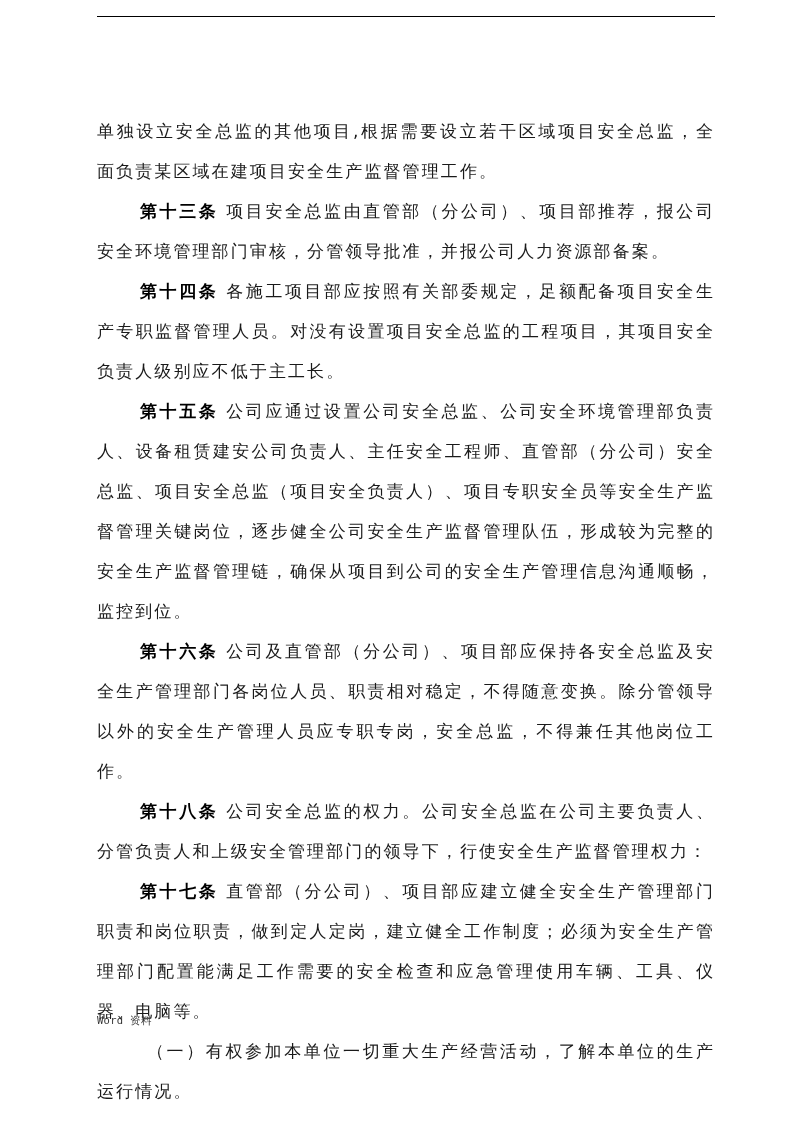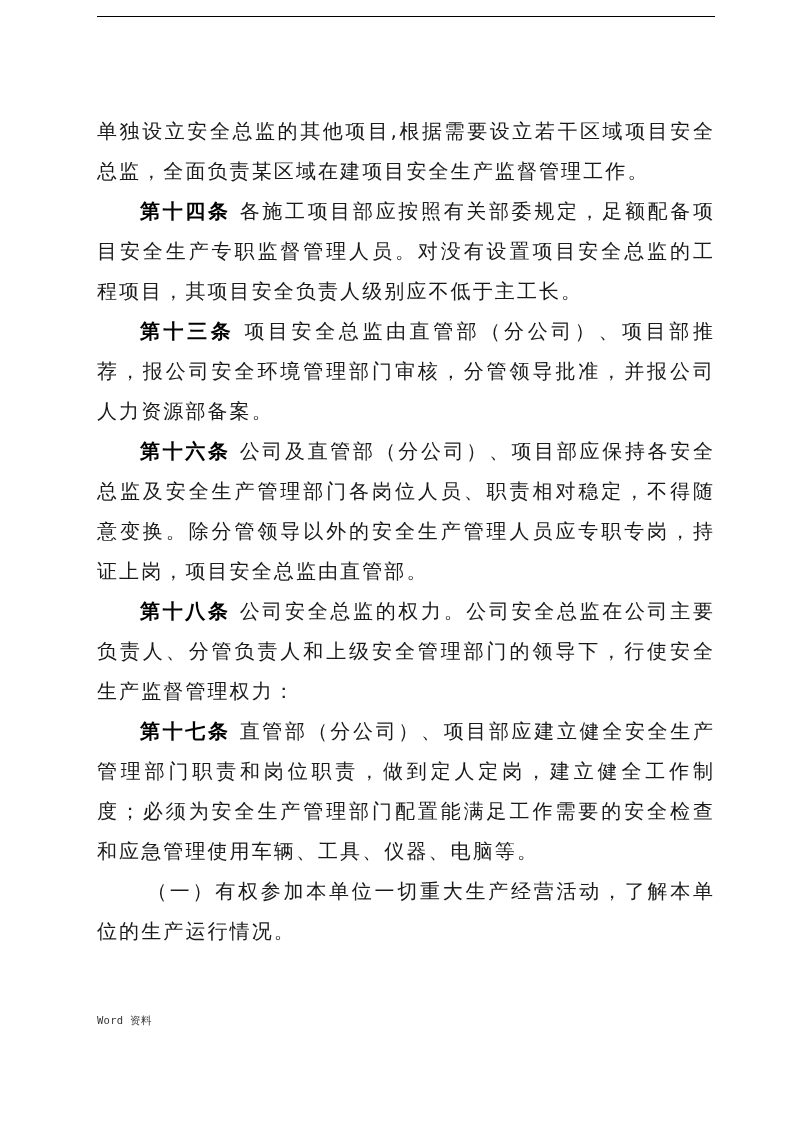--- a/index.html
+++ b/index.html
@@ -24,21 +24,21 @@
     border-top: 1.5px solid #000000;
   }
   .page-body {
     position: absolute;
     left: 97px;
     top: 111px;
     width: 618px;
   }
   .para {
     margin: 0;
-    font-size: 20px;
+    font-size: 17px;
     line-height: 40px;
     letter-spacing: 2.1px;
     text-align: justify;
     text-align-last: left;
     word-break: break-all;
   }
   .para.indent {
     text-indent: 43px;
   }
   .para.indent-item {
@@ -62,27 +62,30 @@
 </head>
 <body>
 
 <div class="header-rule"></div>
 
 <div class="page-body">
   <p class="para">
     <span>单独设立安全总监的其他项目,根据需要设立若干区域项目安全总监，全面负责某区域在建项目安全生产监督管理工作。</span>
   </p>
   <p class="para indent">
+    <span class="article-no">第十三条</span><span> 项目安全总监由直管部（分公司）、项目部推荐，报公司安全环境管理部门审核，分管领导批准，并报公司人力资源部备案。</span>
+  </p>
+  <p class="para indent">
     <span class="article-no">第十四条</span><span> 各施工项目部应按照有关部委规定，足额配备项目安全生产专职监督管理人员。对没有设置项目安全总监的工程项目，其项目安全负责人级别应不低于主工长。</span>
   </p>
   <p class="para indent">
-    <span class="article-no">第十三条</span><span> 项目安全总监由直管部（分公司）、项目部推荐，报公司安全环境管理部门审核，分管领导批准，并报公司人力资源部备案。</span>
+    <span class="article-no">第十五条</span><span> 公司应通过设置公司安全总监、公司安全环境管理部负责人、设备租赁建安公司负责人、主任安全工程师、直管部（分公司）安全总监、项目安全总监（项目安全负责人）、项目专职安全员等安全生产监督管理关键岗位，逐步健全公司安全生产监督管理队伍，形成较为完整的安全生产监督管理链，确保从项目到公司的安全生产管理信息沟通顺畅，监控到位。</span>
   </p>
   <p class="para indent">
-    <span class="article-no">第十六条</span><span> 公司及直管部（分公司）、项目部应保持各安全总监及安全生产管理部门各岗位人员、职责相对稳定，不得随意变换。除分管领导以外的安全生产管理人员应专职专岗，持证上岗，项目安全总监由直管部。</span>
+    <span class="article-no">第十六条</span><span> 公司及直管部（分公司）、项目部应保持各安全总监及安全生产管理部门各岗位人员、职责相对稳定，不得随意变换。除分管领导以外的安全生产管理人员应专职专岗，安全总监，不得兼任其他岗位工作。</span>
   </p>
   <p class="para indent">
     <span class="article-no">第十八条</span><span> 公司安全总监的权力。公司安全总监在公司主要负责人、分管负责人和上级安全管理部门的领导下，行使安全生产监督管理权力：</span>
   </p>
   <p class="para indent">
     <span class="article-no">第十七条</span><span> 直管部（分公司）、项目部应建立健全安全生产管理部门职责和岗位职责，做到定人定岗，建立健全工作制度；必须为安全生产管理部门配置能满足工作需要的安全检查和应急管理使用车辆、工具、仪器、电脑等。</span>
   </p>
   <p class="para indent-item">
     <span>（一）有权参加本单位一切重大生产经营活动，了解本单位的生产运行情况。</span>
   </p>

